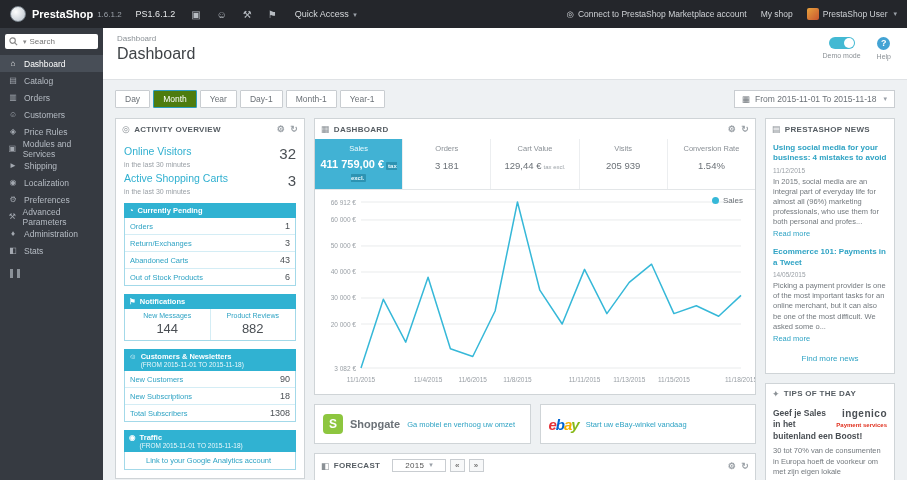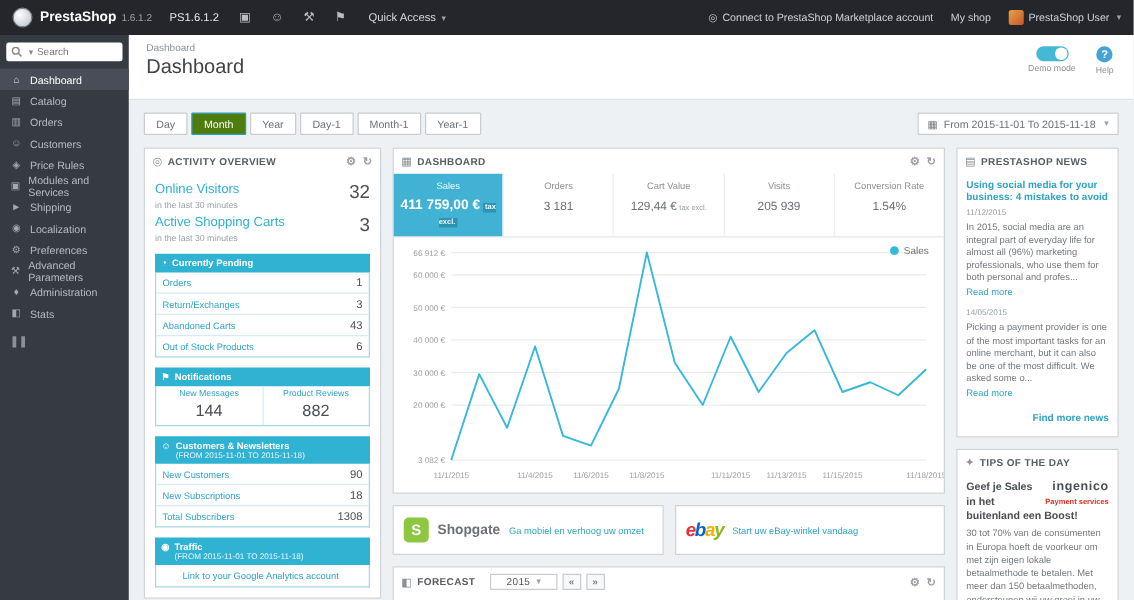--- a/index.html
+++ b/index.html
@@ -130,21 +130,21 @@
   .fc-nav{border:1px solid #c9cdd1;background:#f7f8f9;font-size:8px;color:#777;padding:1px 4px;cursor:pointer;}
   .fc-legend{display:flex;gap:8px;padding:6px 8px;}
 
   
   .news-body{padding:4px 7px 7px;}
   .news-title{font-size:8px;font-weight:bold;color:#2fa3c4;line-height:1.3;cursor:pointer;}
   .news-date{font-size:6.5px;color:#9aa0a6;margin:3px 0;}
   .news-excerpt{font-size:7.5px;color:#73797e;line-height:1.35;}
   .read-more{font-size:7.5px;color:#2fa3c4;margin-top:2px;cursor:pointer;}
   .news-article{margin-bottom:9px;}
-  .find-more{text-align:right;font-size:8px;color:#2fa3c4;cursor:pointer;padding:2px 0 3px;font-weight:bold;}
+  .find-more{text-align:center;font-size:8px;color:#2fa3c4;cursor:pointer;padding:2px 0 3px;}
   .tips-body{padding:4px 7px 7px;overflow:hidden;}
   .ingenico{float:right;text-align:right;margin-left:4px;}
   .ingenico .nm{font-size:10px;font-weight:bold;color:#4a4f54;letter-spacing:.5px;}
   .ingenico .sub{font-size:6px;color:#e0301e;font-weight:bold;}
   .tips-heading{font-size:8.5px;font-weight:bold;color:#4a4f54;line-height:1.35;margin-bottom:4px;}
   .tips-text{font-size:7.5px;color:#73797e;line-height:1.4;}
 </style>
 </head>
 <body>
 
@@ -477,20 +477,21 @@
           <span>PrestaShop News</span>
         </div>
         <div class="news-body">
           <div class="news-article">
             <div class="news-title">Using social media for your business: 4 mistakes to avoid</div>
             <div class="news-date">11/12/2015</div>
             <div class="news-excerpt">In 2015, social media are an integral part of everyday life for almost all (96%) marketing professionals, who use them for both personal and profes...</div>
             <div class="read-more">Read more</div>
           </div>
           <div class="news-article">
+            <div class="news-title">Ecommerce 101: Payments in a Tweet</div>
             <div class="news-date">14/05/2015</div>
             <div class="news-excerpt">Picking a payment provider is one of the most important tasks for an online merchant, but it can also be one of the most difficult. We asked some o...</div>
             <div class="read-more">Read more</div>
           </div>
           <div class="find-more">Find more news</div>
         </div>
       </div>
 
       <div class="panel">
         <div class="panel-header">

